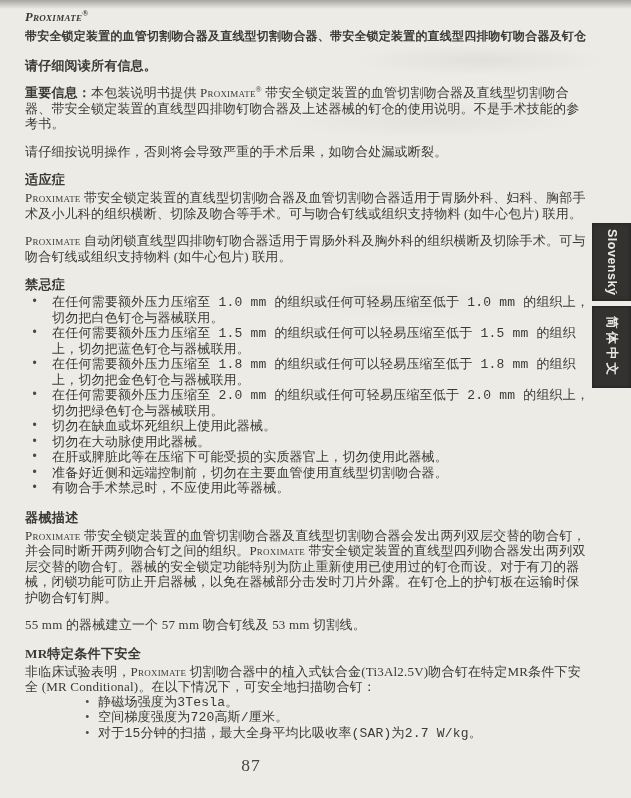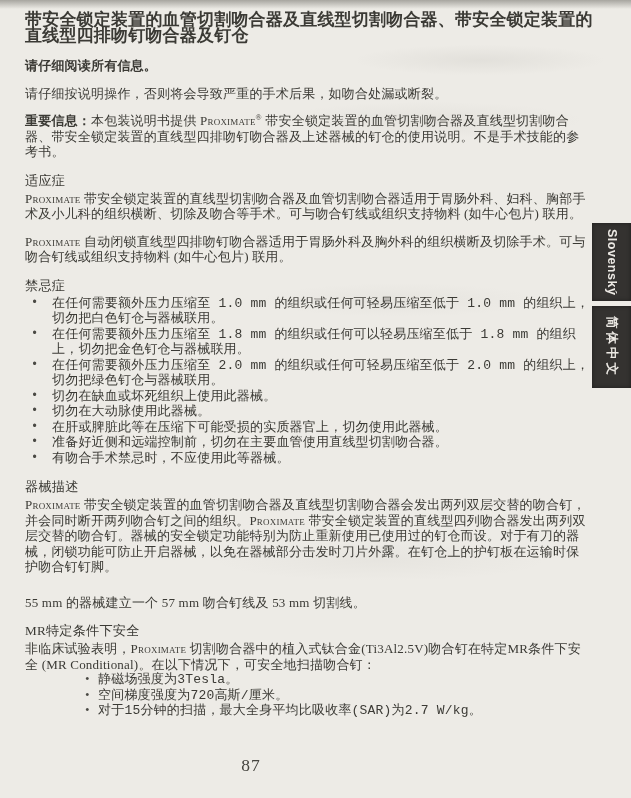--- a/index.html
+++ b/index.html
@@ -28,38 +28,38 @@
     position:absolute;left:25px;top:10px;width:566px;
     font-size:13px;line-height:15.5px;
     letter-spacing:.2px;
   }
   .sc{font-variant:small-caps;}
   sup.reg{font-size:8px;vertical-align:super;line-height:0;}
   .logo{
     font-style:italic;font-weight:bold;font-size:12.5px;
     font-variant:small-caps;letter-spacing:.3px;
   }
-  .doc-title{font-weight:bold;font-size:17px;line-height:16px;margin-top:2px;width:575px;}
+  .doc-title{font-weight:bold;font-size:12px;line-height:16px;margin-top:2px;width:575px;}
   .read-all{font-weight:bold;margin-top:14px;}
   .para{margin-top:12px;}
   .imp-label{font-weight:bold;}
   h3.sec{
-    font-weight:normal;font-size:13.2px;margin:13px 0 2px 0;line-height:16px;
+    font-weight:bold;font-size:13.2px;margin:13px 0 2px 0;line-height:16px;
   }
   ul.bullets{list-style:none;margin:0;padding:0;font-family:Liberation Mono, monospace;}
   ul.bullets li{
     position:relative;padding-left:27px;margin:0;
   }
   ul.bullets li::before{
     content:"•";position:absolute;left:6px;top:0;font-size:12px;color:#4a4944;
   }
   ul.bullets.inner{margin-left:57px;}
   ul.bullets.inner li{padding-left:16px;}
   ul.bullets.inner li::before{left:2px;font-size:11px;}
-  .sizes{margin-top:20px;font-family:Liberation Serif, serif;}
+  .sizes{margin-top:12px;font-family:Liberation Serif, serif;}
   .page-number{
     position:absolute;left:0;top:755px;width:502px;text-align:center;
     font-size:17.5px;color:#45443f;letter-spacing:1px;
   }
   .side-tab{
     position:absolute;right:0;width:39px;
     background:#343230;color:#ece9e4;
     writing-mode:vertical-rl;text-orientation:sideways;
     display:flex;align-items:center;justify-content:center;
     font-family:"Liberation Sans","DejaVu Sans",sans-serif;
@@ -70,37 +70,39 @@
   .tab-zh{top:306px;height:82px;font-size:12.5px;letter-spacing:3px;}
 </style>
 </head>
 <body>
 
 <div class="scan-top"></div>
 <div class="scan-noise"></div>
 
 <div class="content">
 
+  <div class="logo"><span class="sc">Proximate</span><sup class="reg">®</sup></div>
 
   <div class="doc-title">带安全锁定装置的血管切割吻合器及直线型切割吻合器、带安全锁定装置的直线型四排吻钉吻合器及钉仓</div>
 
   <div class="read-all">请仔细阅读所有信息。</div>
 
+  <div class="para"><span class="imp-label">重要信息：</span><span>本包装说明书提供 <span class="sc">Proximate</span><sup class="reg">®</sup> 带安全锁定装置的血管切割吻合器及直线型切割吻合器、带安全锁定装置的直线型四排吻钉吻合器及上述器械的钉仓的使用说明。不是手术技能的参考书。</span></div>
+
   <div class="para">请仔细按说明操作，否则将会导致严重的手术后果，如吻合处漏或断裂。</div>
-
-  <div class="para"><span class="imp-label">重要信息：</span><span>本包装说明书提供 <span class="sc">Proximate</span><sup class="reg">®</sup> 带安全锁定装置的血管切割吻合器及直线型切割吻合器、带安全锁定装置的直线型四排吻钉吻合器及上述器械的钉仓的使用说明。不是手术技能的参考书。</span></div>
 
 
   <h3 class="sec">适应症</h3>
   <div><span class="sc">Proximate</span> 带安全锁定装置的直线型切割吻合器及血管切割吻合器适用于胃肠外科、妇科、胸部手术及小儿科的组织横断、切除及吻合等手术。可与吻合钉线或组织支持物料 (如牛心包片) 联用。</div>
   <div class="para"><span class="sc">Proximate</span> 自动闭锁直线型四排吻钉吻合器适用于胃肠外科及胸外科的组织横断及切除手术。可与吻合钉线或组织支持物料 (如牛心包片) 联用。</div>
 
   <h3 class="sec">禁忌症</h3>
   <ul class="bullets">
     <li>在任何需要额外压力压缩至 1.0 mm 的组织或任何可轻易压缩至低于 1.0 mm 的组织上，切勿把白色钉仓与器械联用。</li>
+    <li>在任何需要额外压力压缩至 1.5 mm 的组织或任何可以轻易压缩至低于 1.5 mm 的组织上，切勿把蓝色钉仓与器械联用。</li>
     <li>在任何需要额外压力压缩至 1.8 mm 的组织或任何可以轻易压缩至低于 1.8 mm 的组织上，切勿把金色钉仓与器械联用。</li>
     <li>在任何需要额外压力压缩至 2.0 mm 的组织或任何可轻易压缩至低于 2.0 mm 的组织上，切勿把绿色钉仓与器械联用。</li>
     <li>切勿在缺血或坏死组织上使用此器械。</li>
     <li>切勿在大动脉使用此器械。</li>
     <li>在肝或脾脏此等在压缩下可能受损的实质器官上，切勿使用此器械。</li>
     <li>准备好近侧和远端控制前，切勿在主要血管使用直线型切割吻合器。</li>
     <li>有吻合手术禁忌时，不应使用此等器械。</li>
   </ul>
 
   <h3 class="sec">器械描述</h3>

